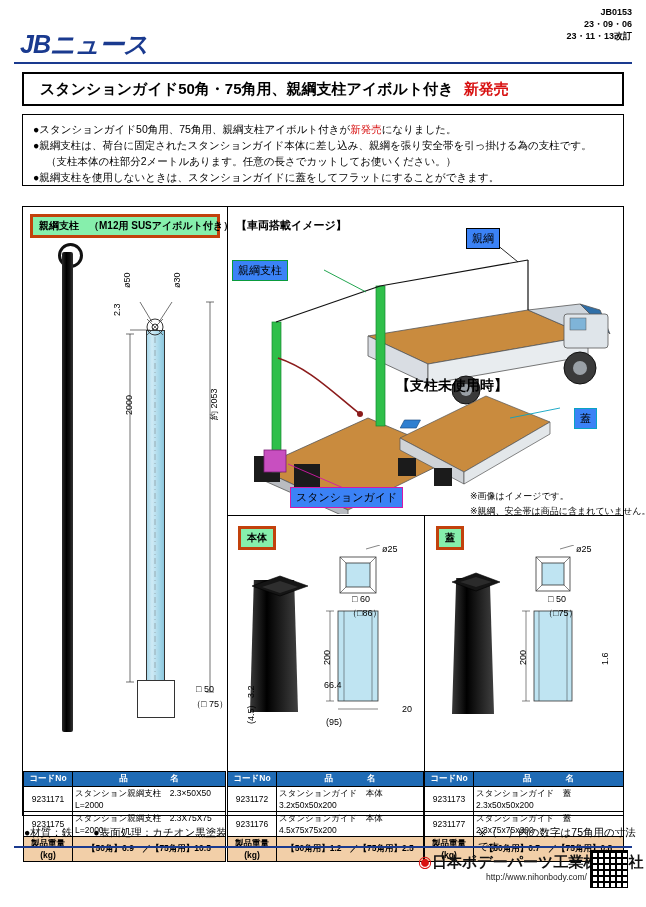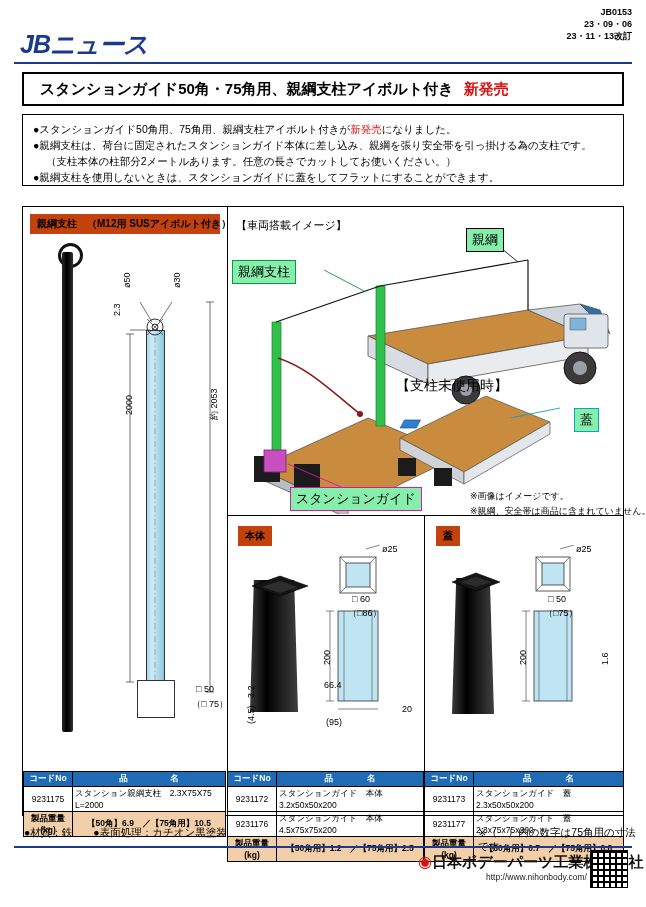--- a/index.html
+++ b/index.html
@@ -55,27 +55,27 @@
   
   .main-frame{
     position:absolute;left:22px;top:206px;width:602px;height:610px;
     border:1px solid #000;box-sizing:border-box;
   }
   .vline{position:absolute;background:#000;}
 
   
   .sec-label{
     position:absolute;
-    border:1px solid #c2410c;background:#c2410c;
+    border:3px solid #c2410c;background:#86efac;
     font-size:10px;font-weight:bold;
     padding:2px 6px;box-sizing:border-box;
     white-space:nowrap;
   }
   .panel-title{
-    position:absolute;font-size:11px;font-weight:normal;white-space:nowrap;
+    position:absolute;font-size:11px;font-weight:bold;white-space:nowrap;
   }
 
   
   .post-black{
     position:absolute;left:62px;top:252px;width:11px;height:480px;
     background:linear-gradient(90deg,#2a2a2a,#000 40%,#111 70%,#333);
     border-radius:2px;
   }
   .post-ring{
     position:absolute;left:58px;top:243px;width:19px;height:19px;
@@ -93,22 +93,22 @@
     border:1px solid #333;background:#fff;
   }
   .dim-t{position:absolute;font-size:9px;white-space:nowrap;}
 
   
   .truck-area{
     position:absolute;left:228px;top:218px;width:394px;height:296px;
     overflow:hidden;
   }
   .callout{
-    position:absolute;border:1px solid #000;background:#86efac;
-    font-size:13px;padding:2px 5px;white-space:nowrap;box-sizing:border-box;
+    position:absolute;border:1px solid #000;background:#3b82f6;
+    font-size:11px;padding:2px 5px;white-space:nowrap;box-sizing:border-box;
   }
   .callout.green{border-color:#0a9b3c;color:#000;}
   .callout.magenta{border-color:#d319a8;}
   .callout.cyan{border-color:#0aa3c2;}
   .note-small{position:absolute;font-size:9px;white-space:nowrap;}
 
   
   .blk-body{
     position:absolute;background:linear-gradient(90deg,#3a3a3a,#000 35%,#1e1e1e 65%,#404040);
   }
@@ -340,20 +340,24 @@
   <div class="dim-t" style="left:518px;top:665px;transform:rotate(-90deg);transform-origin:left top;">200</div>
   <div class="dim-t" style="left:600px;top:665px;transform:rotate(-90deg);transform-origin:left top;">1.6</div>
 
   <table class="tbl" style="left:23px;top:771px;width:203px;">
     <tbody>
         <tr class="th-row">
       <td class="codecell">コードNo</td>
       <td>品　　　　　名</td>
     </tr>
     <tr>
+      <td>9231171</td>
+      <td style="text-align:left;">スタンション親綱支柱　2.3×50X50 L=2000</td>
+    </tr>
+    <tr>
       <td>9231175</td>
       <td style="text-align:left;">スタンション親綱支柱　2.3X75X75 L=2000</td>
     </tr>
     <tr class="wt-row">
       <td>製品重量(kg)</td>
       <td>【50角】6.9　／【75角用】10.5</td>
     </tr>
   </tbody>
     </table>
 

